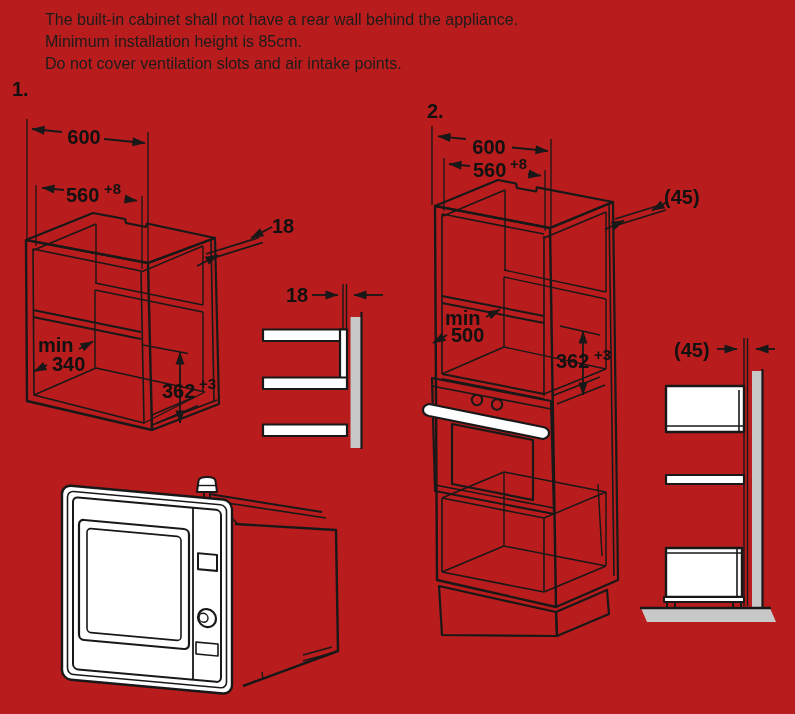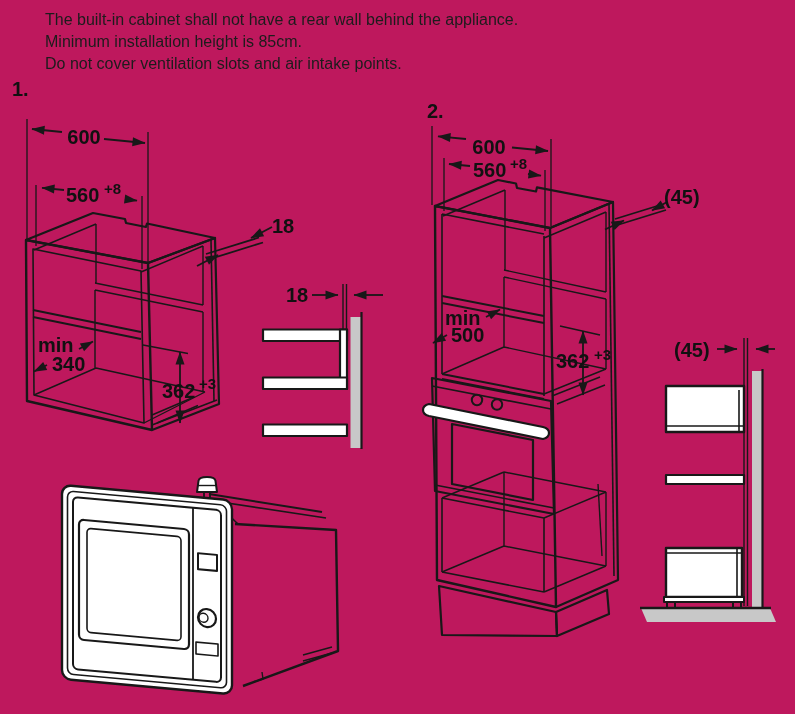--- a/index.html
+++ b/index.html
@@ -1,16 +1,16 @@
 <!DOCTYPE html>
 <html><head>
 <meta charset="utf-8">
 <style>
   html,body{margin:0;padding:0;background:#ffffff;}
-  #page{position:relative;width:795px;height:714px;background:#be185d;overflow:hidden;text-decoration:underline;}
+  #page{position:relative;width:795px;height:714px;background:#b91c1c;overflow:hidden;text-decoration:underline;}
   svg{display:block;}
   .ln{fill:none;stroke:#181818;stroke-linejoin:round;stroke-linecap:butt;}
   .s24{stroke-width:2.4;}
   .s22{stroke-width:2.2;}
   .s2{stroke-width:2;}
   .s18{stroke-width:1.8;}
   .s16{stroke-width:1.6;}
   .s14{stroke-width:1.4;}
   .ext{stroke-width:1.3;}
   .dimline{stroke-width:1.8;}

